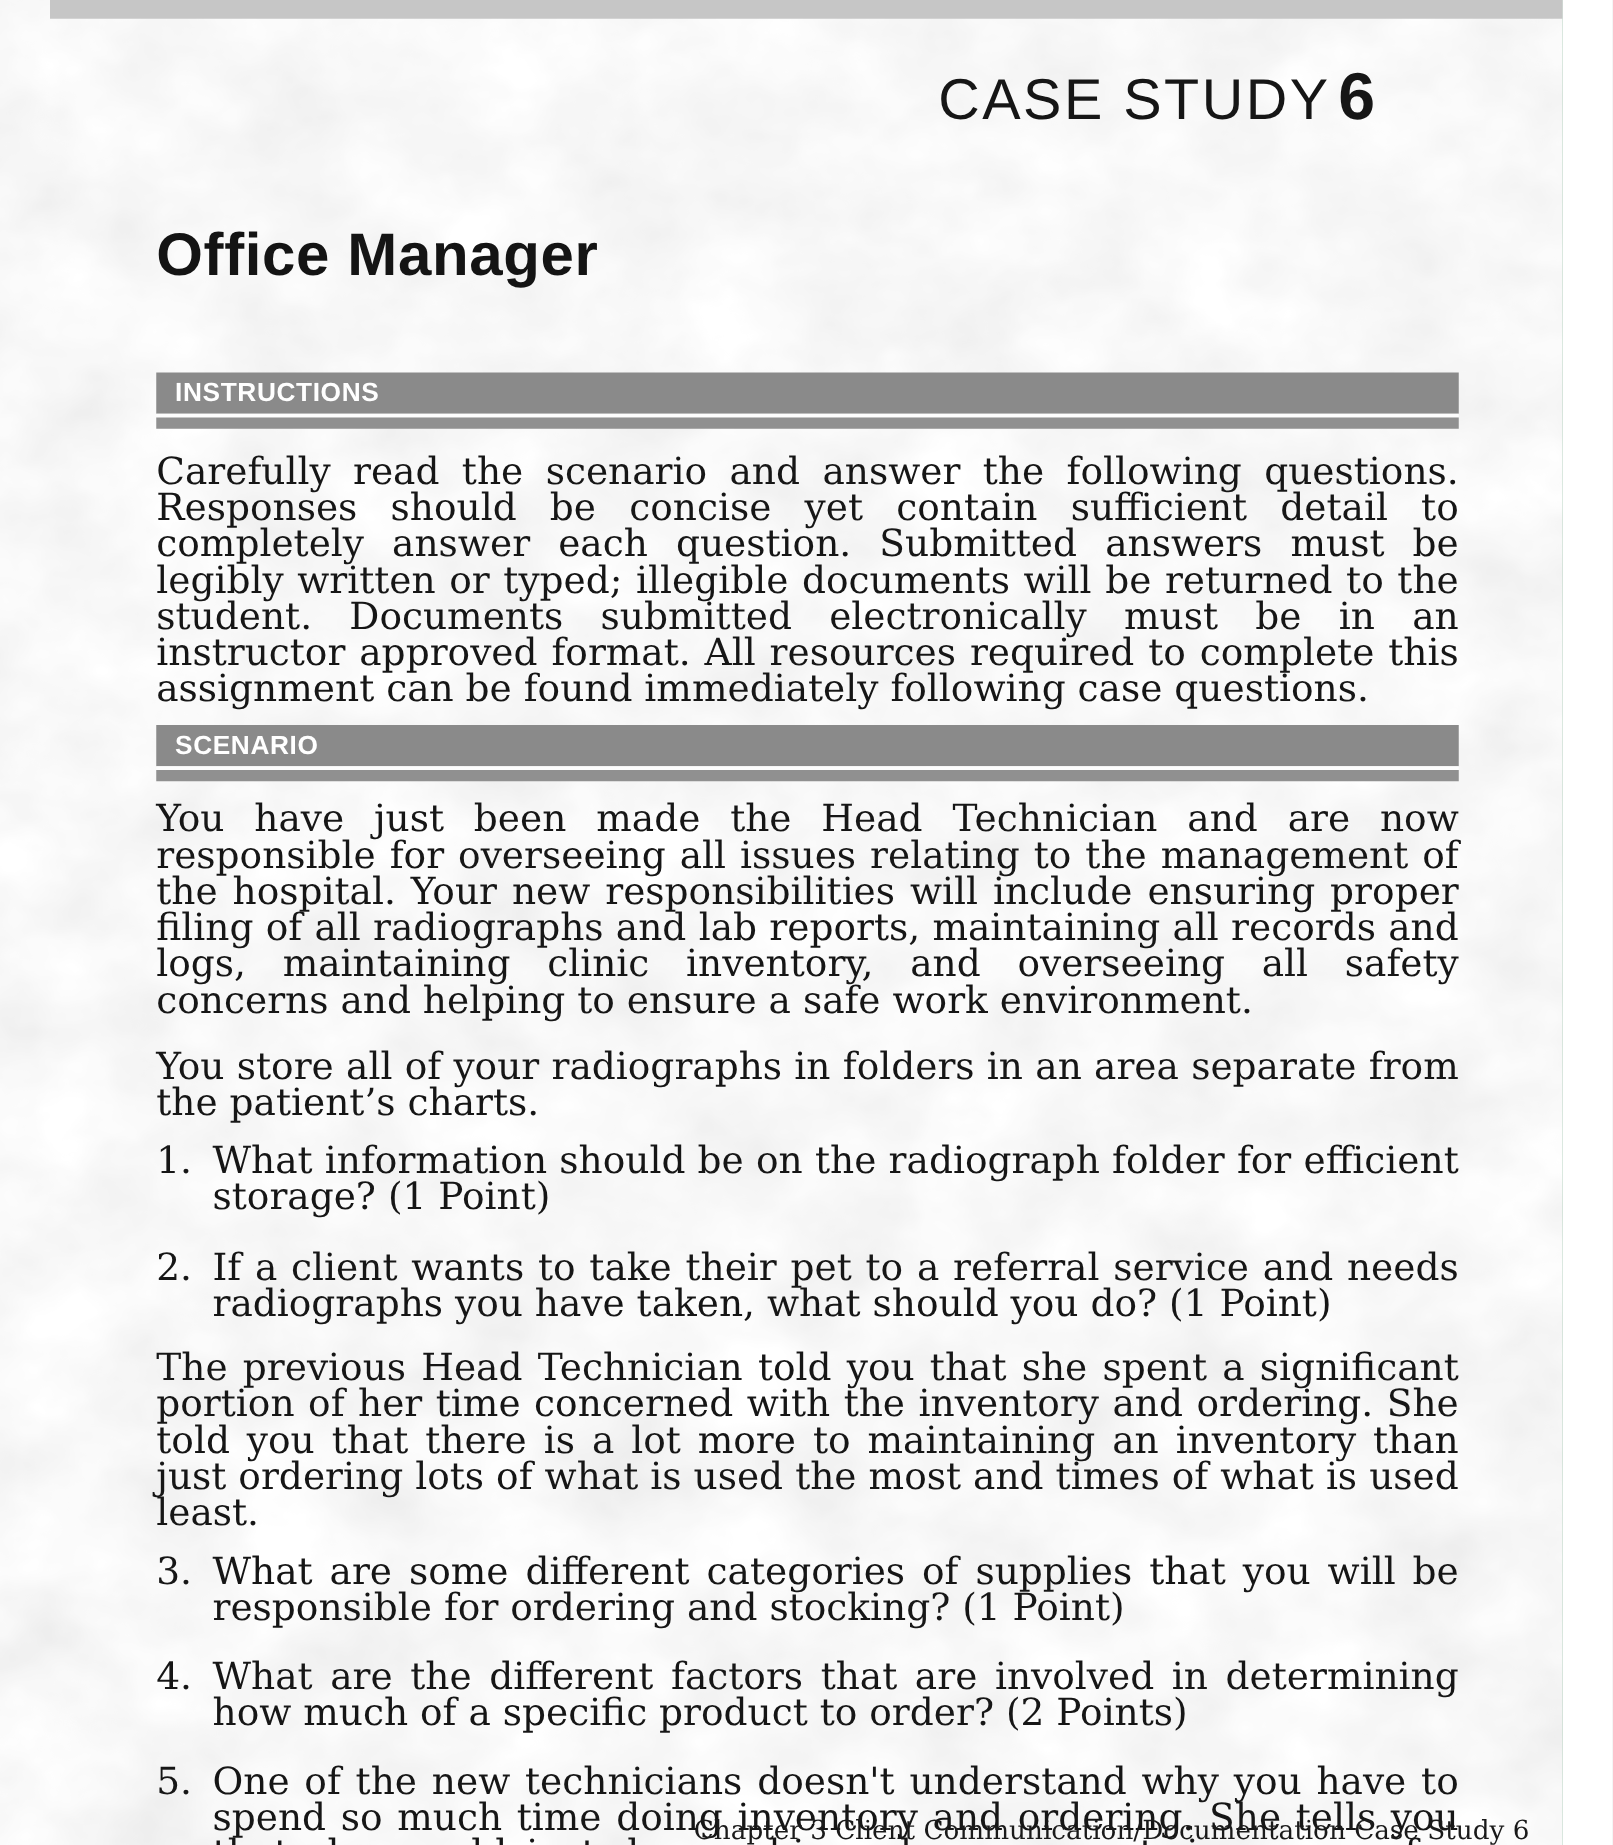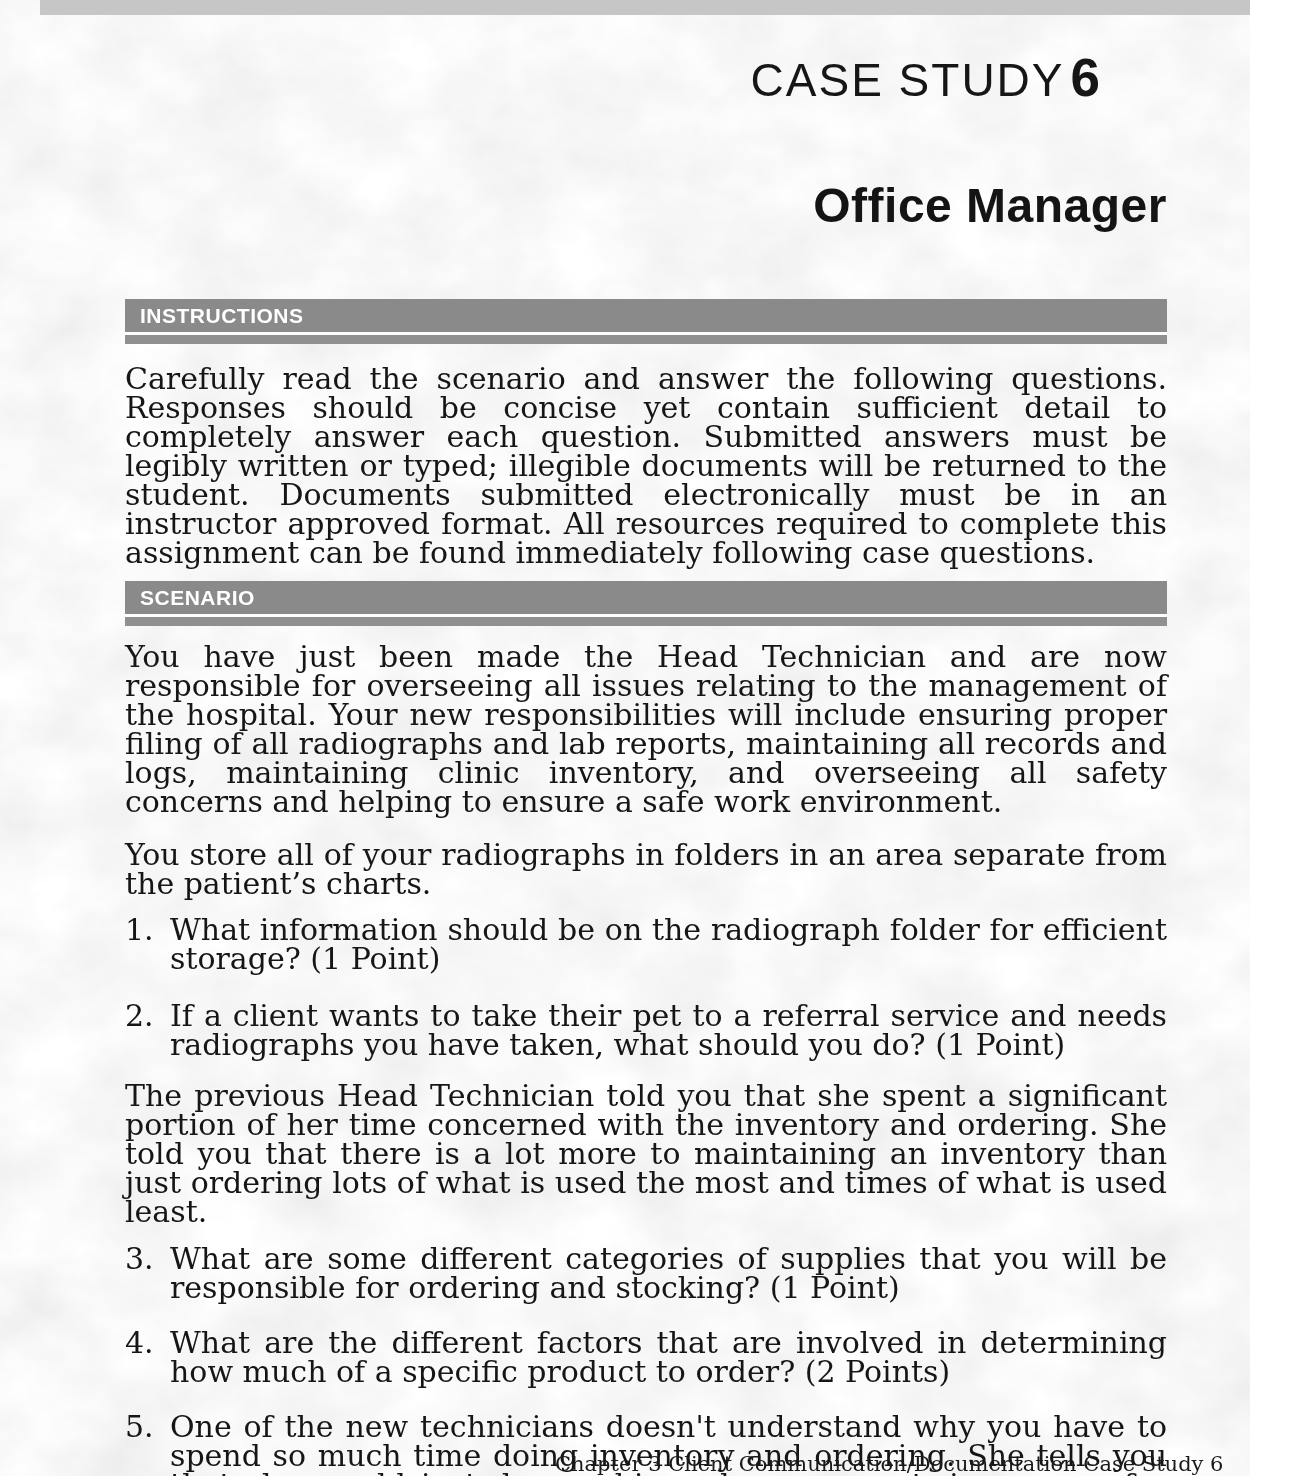--- a/index.html
+++ b/index.html
@@ -52,21 +52,20 @@
     margin-left: 6px;
   }
 
   .pagetitle {
     margin-top: 70px;
     font-family: "Liberation Sans", sans-serif;
     font-weight: 700;
     font-size: 48px;
     color: #141414;
     letter-spacing: 0.5px;
-    text-align: right;
   }
 
   .section-head { margin-top: 0; }
   .section-head .bar {
     height: 33px;
     background: #8a8a8a;
     color: #ffffff;
     font-family: "Liberation Sans", sans-serif;
     font-weight: 700;
     font-size: 21px;

